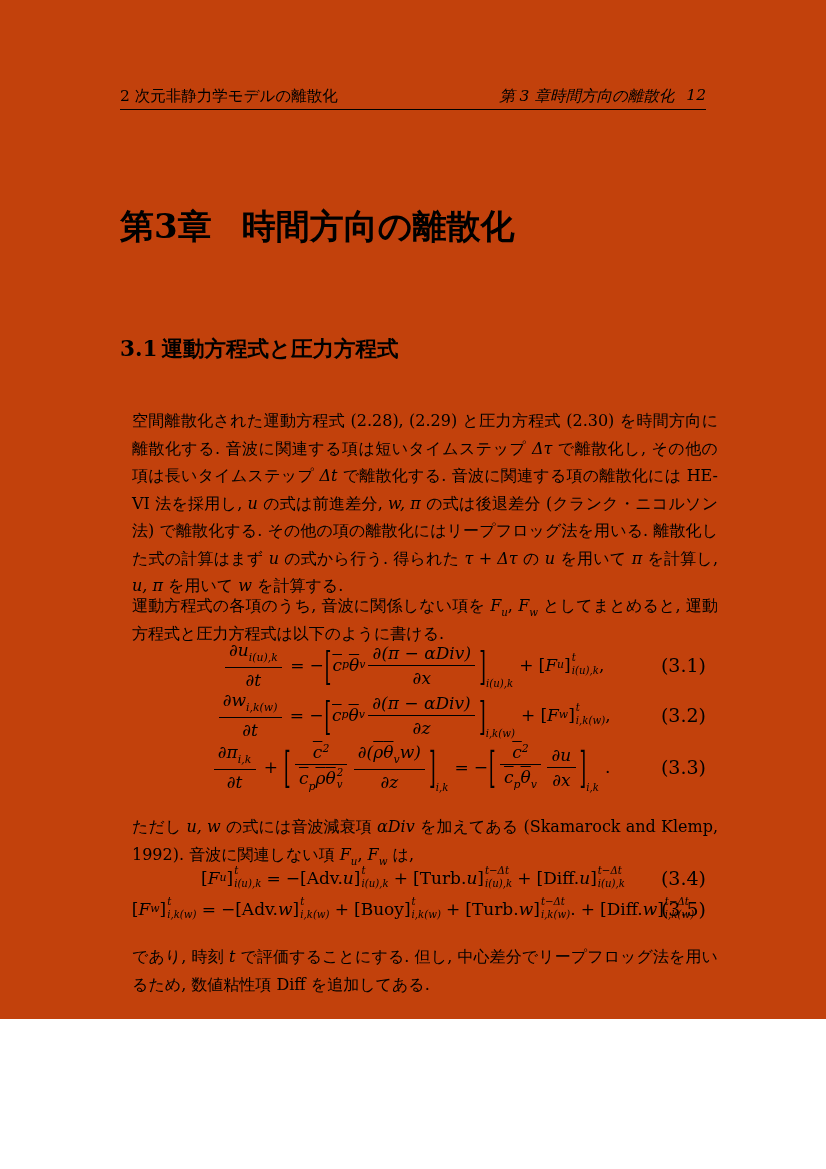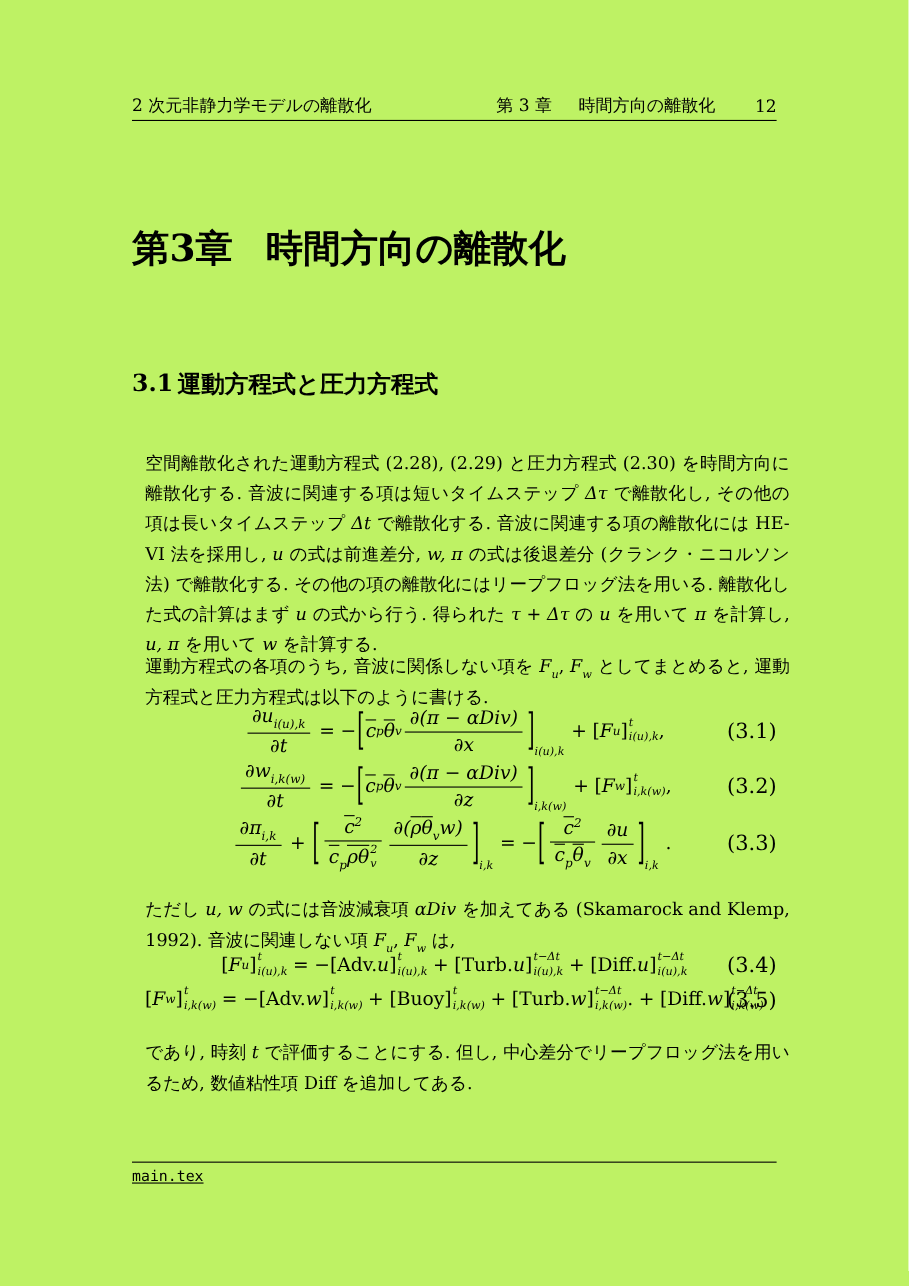--- a/index.html
+++ b/index.html
@@ -1,26 +1,26 @@
 <!DOCTYPE html>
 <html><head>
 <meta charset="utf-8">
 <style>
   html,body{margin:0;padding:0;background:#ffffff;}
   .page{
-    position:relative;width:826px;height:1169px;background:#bef264;color:#000;
+    position:relative;width:826px;height:1019px;background:#c2410c;color:#000;
     font-family:"DejaVu Serif", serif;overflow:hidden;
   }
   
   .running-head{
     position:absolute;left:120px;right:120px;top:86px;
     display:flex;justify-content:space-between;align-items:baseline;
     font-size:15.5px;white-space:nowrap;
   }
-  .head-right{display:flex;align-items:center;gap:24px;}
+  .head-right{display:flex;align-items:flex-start;gap:0;font-style:italic;}
   .head-right .pageno{margin-left:12px;}
   .rule{position:absolute;left:120px;right:120px;border-top:1.5px solid #000;}
   .head-rule{top:109px;}
   .foot-rule{top:1056px;}
   
   .chapter-heading{
     position:absolute;left:120px;top:206px;
     font-size:34px;font-weight:bold;line-height:40px;
     display:flex;gap:30px;white-space:nowrap;
   }

